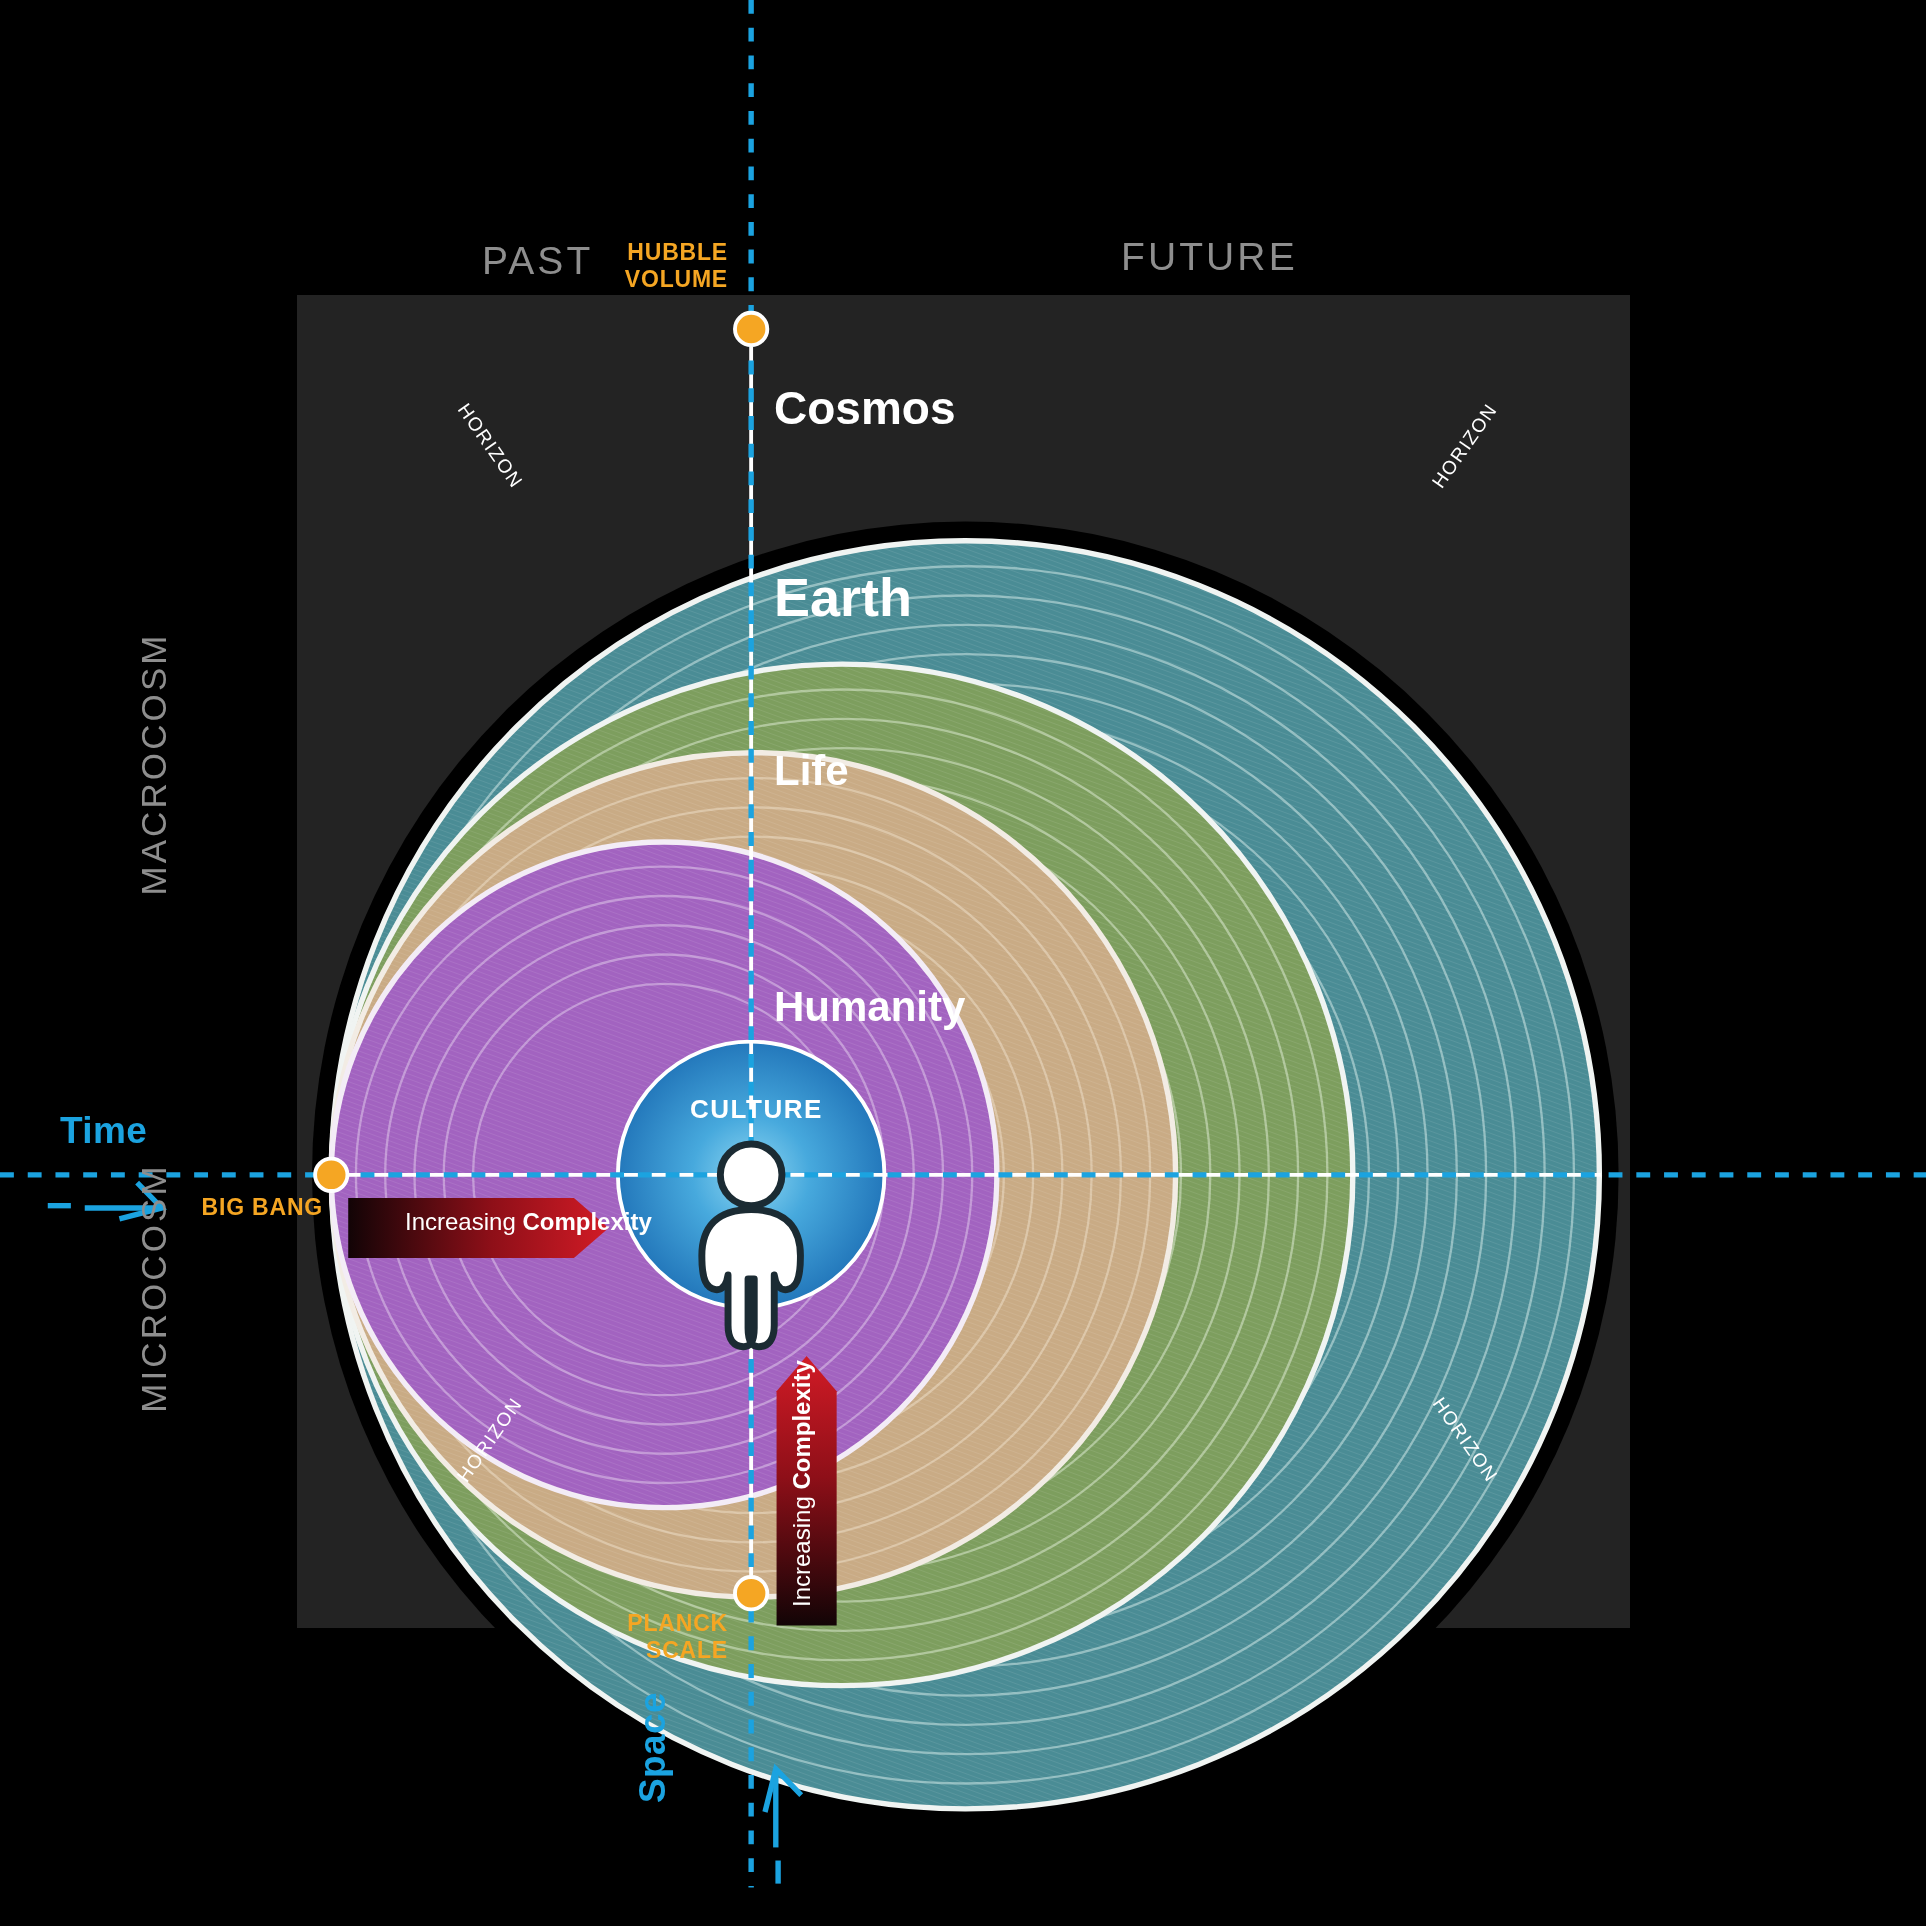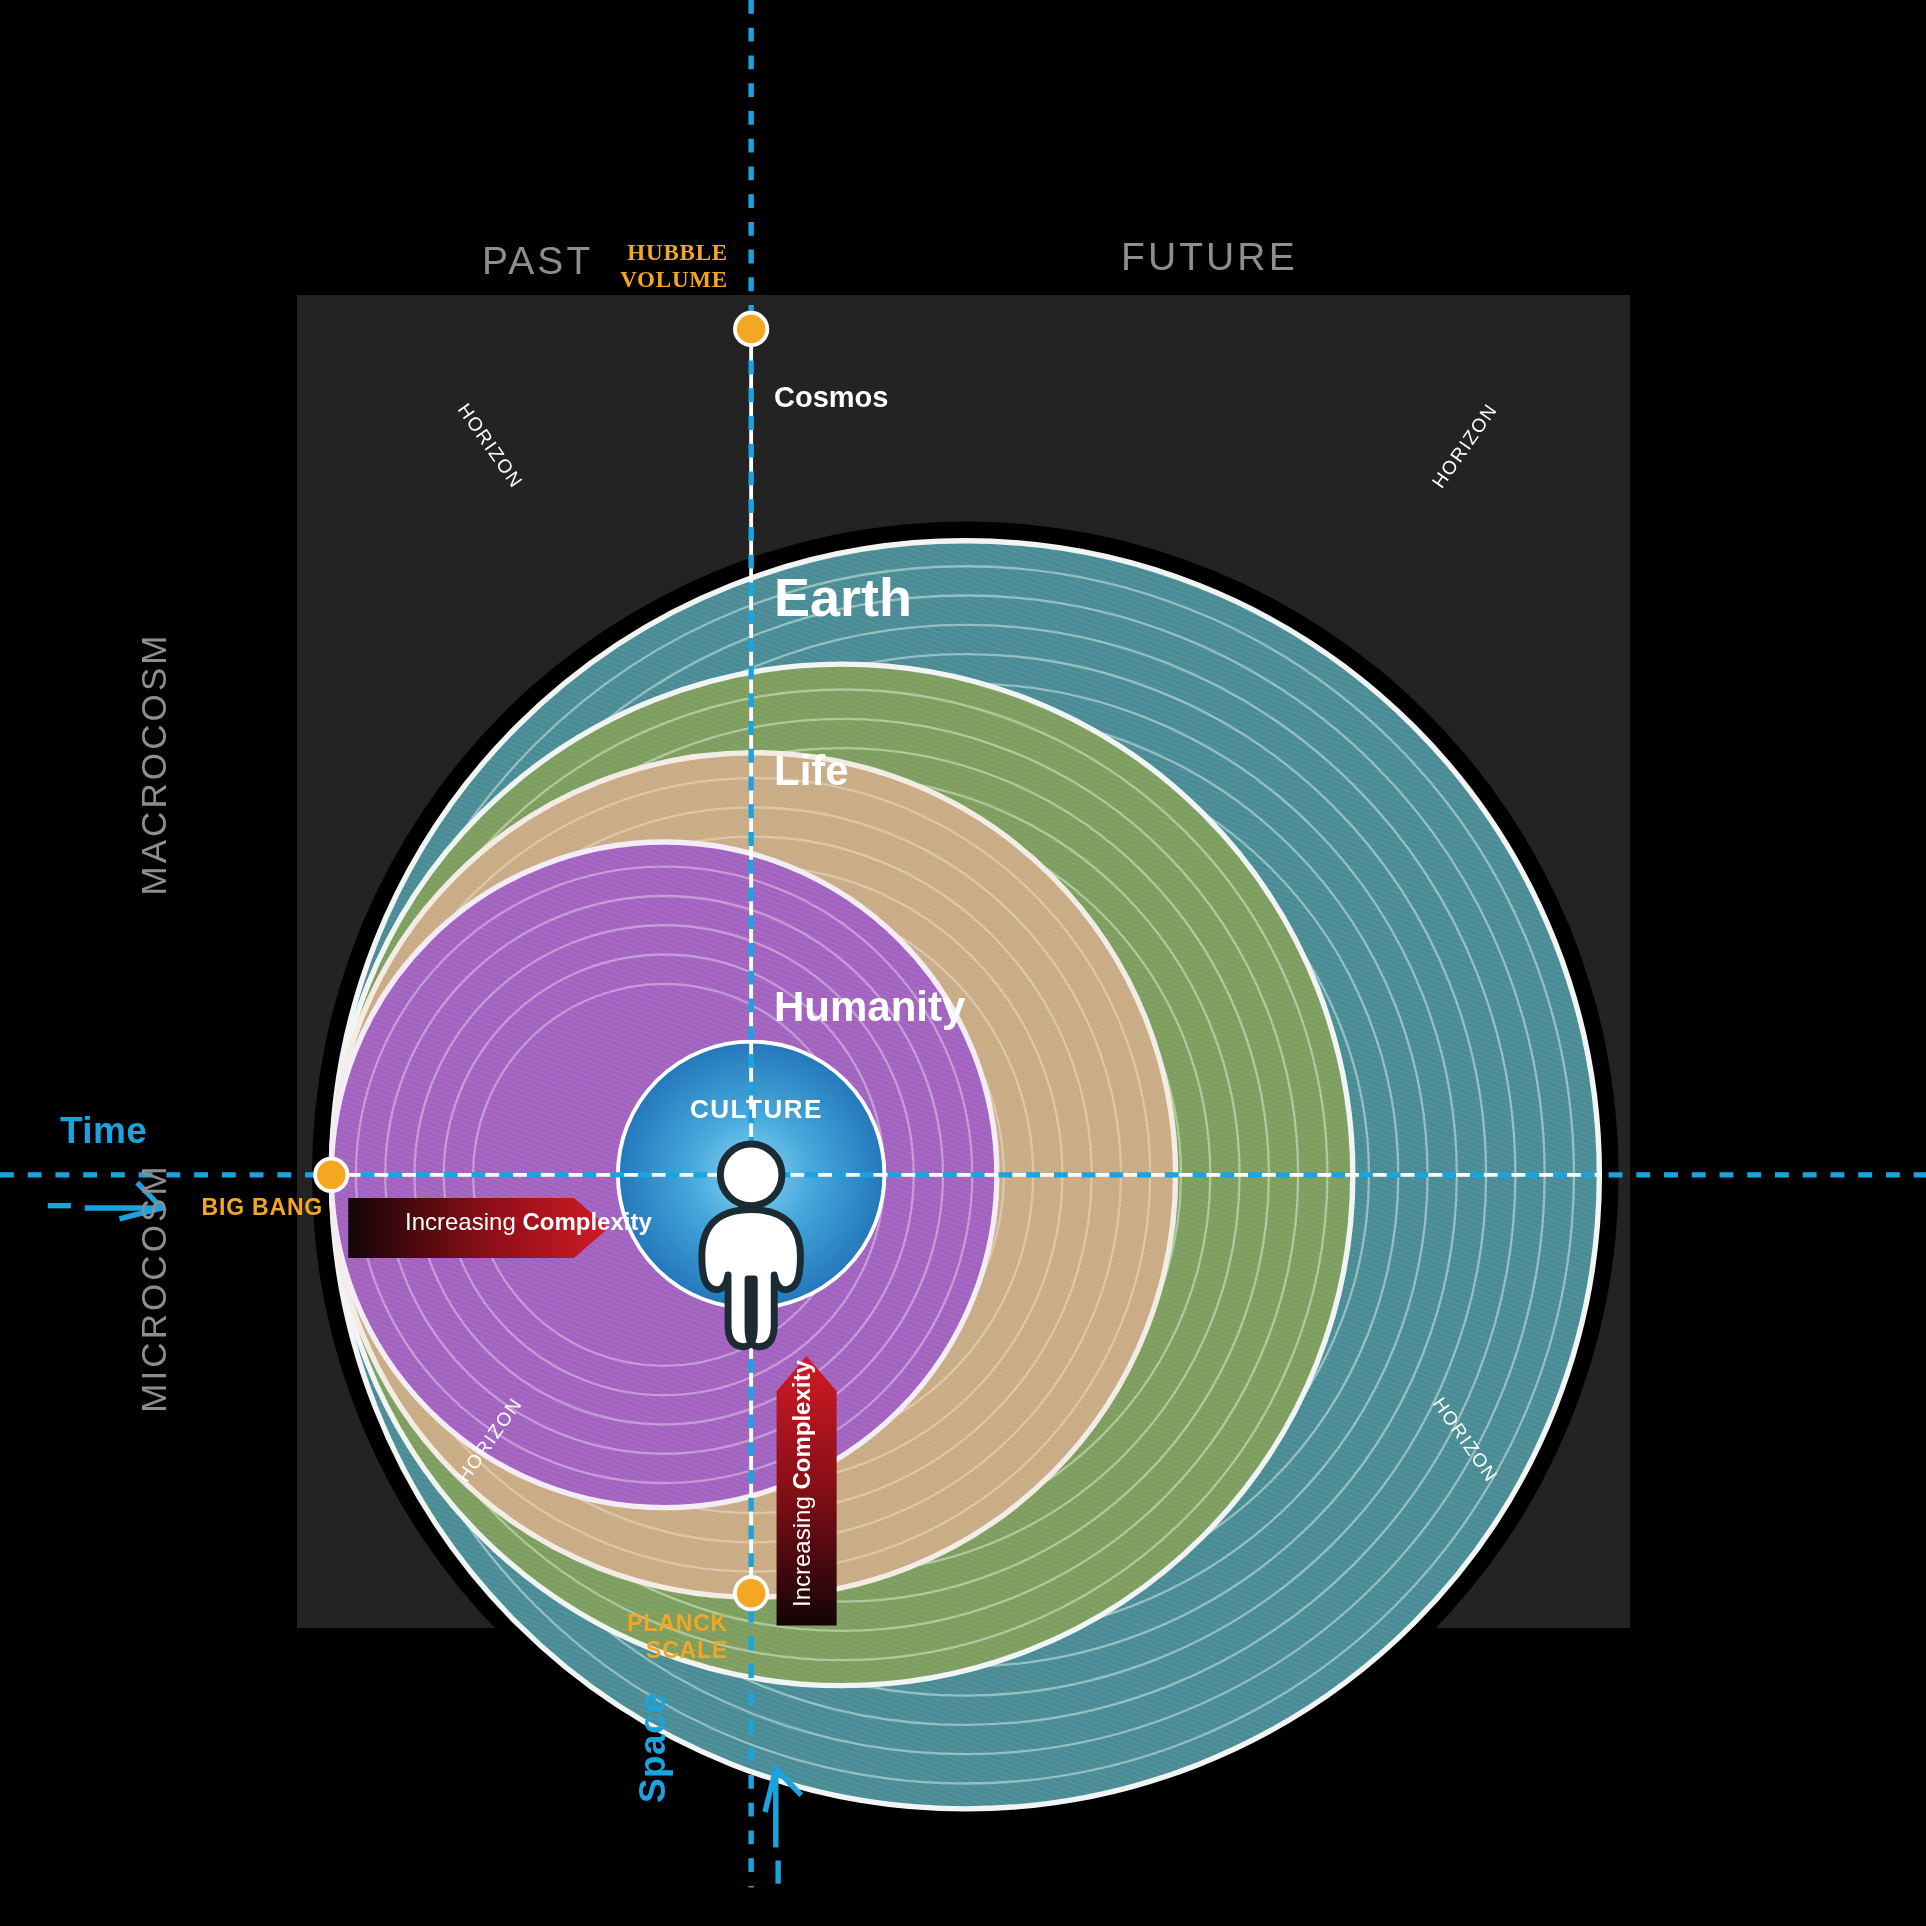--- a/index.html
+++ b/index.html
@@ -163,34 +163,34 @@
                L-30 55 C-32 68 -38 75 -46 74 C-58 72 -64 62 -64 30 C-64 -5 -46 -30 0 -30 Z" fill="#ffffff" stroke="#1b2b33" stroke-width="9" stroke-linejoin="round"></path>
     </g>
   </svg>
 
   <div class="past-future" style="left:482px;top:239px;">PAST</div>
   <div class="past-future" style="left:1121px;top:235px;">FUTURE</div>
 
   <div class="macro" style="left:-31px;top:744px;width:370px;text-align:center;transform:rotate(-90deg);">MACROCOSM</div>
   <div class="macro" style="left:-31px;top:1268px;width:370px;text-align:center;transform:rotate(-90deg);">MICROCOSM</div>
 
-  <div class="gold" style="left:493px;top:239px;width:235px;font-family:Liberation Serif, serif;">
+  <div class="gold" style="left:493px;top:239px;width:235px;">
     <div>HUBBLE</div>
     <div>VOLUME</div>
   </div>
   <div class="gold" style="left:100px;top:1194px;width:223px;">BIG BANG</div>
   <div class="gold" style="left:493px;top:1610px;width:235px;">
     <div>PLANCK</div>
     <div>SCALE</div>
   </div>
 
   <div class="axis-label" style="left:60px;top:1110px;font-size:37px;">Time</div>
   <div class="axis-label" style="left:632px;top:1803px;font-size:37px;transform:rotate(-90deg);transform-origin:left top;">Space</div>
 
-  <div class="ringlabel" style="left:774px;top:381px;font-size:29px;">Cosmos</div>
+  <div class="ringlabel" style="left:774px;top:381px;font-size:46px;">Cosmos</div>
   <div class="ringlabel" style="left:774px;top:566px;font-size:54px;">Earth</div>
   <div class="ringlabel" style="left:774px;top:747px;font-size:42px;text-align:center;">Life</div>
   <div class="ringlabel" style="left:774px;top:983px;font-size:42px;">Humanity</div>
   <div class="ringlabel" style="left:690px;top:1094px;font-size:26px;letter-spacing:1.5px;">CULTURE</div>
 
   <div class="horizon" style="left:441px;top:435px;transform:rotate(55deg);">HORIZON</div>
   <div class="horizon" style="left:1416px;top:435px;transform:rotate(-55deg);">HORIZON</div>
   <div class="horizon" style="left:441px;top:1429px;transform:rotate(-55deg);">HORIZON</div>
   <div class="horizon" style="left:1416px;top:1429px;transform:rotate(55deg);">HORIZON</div>
 

